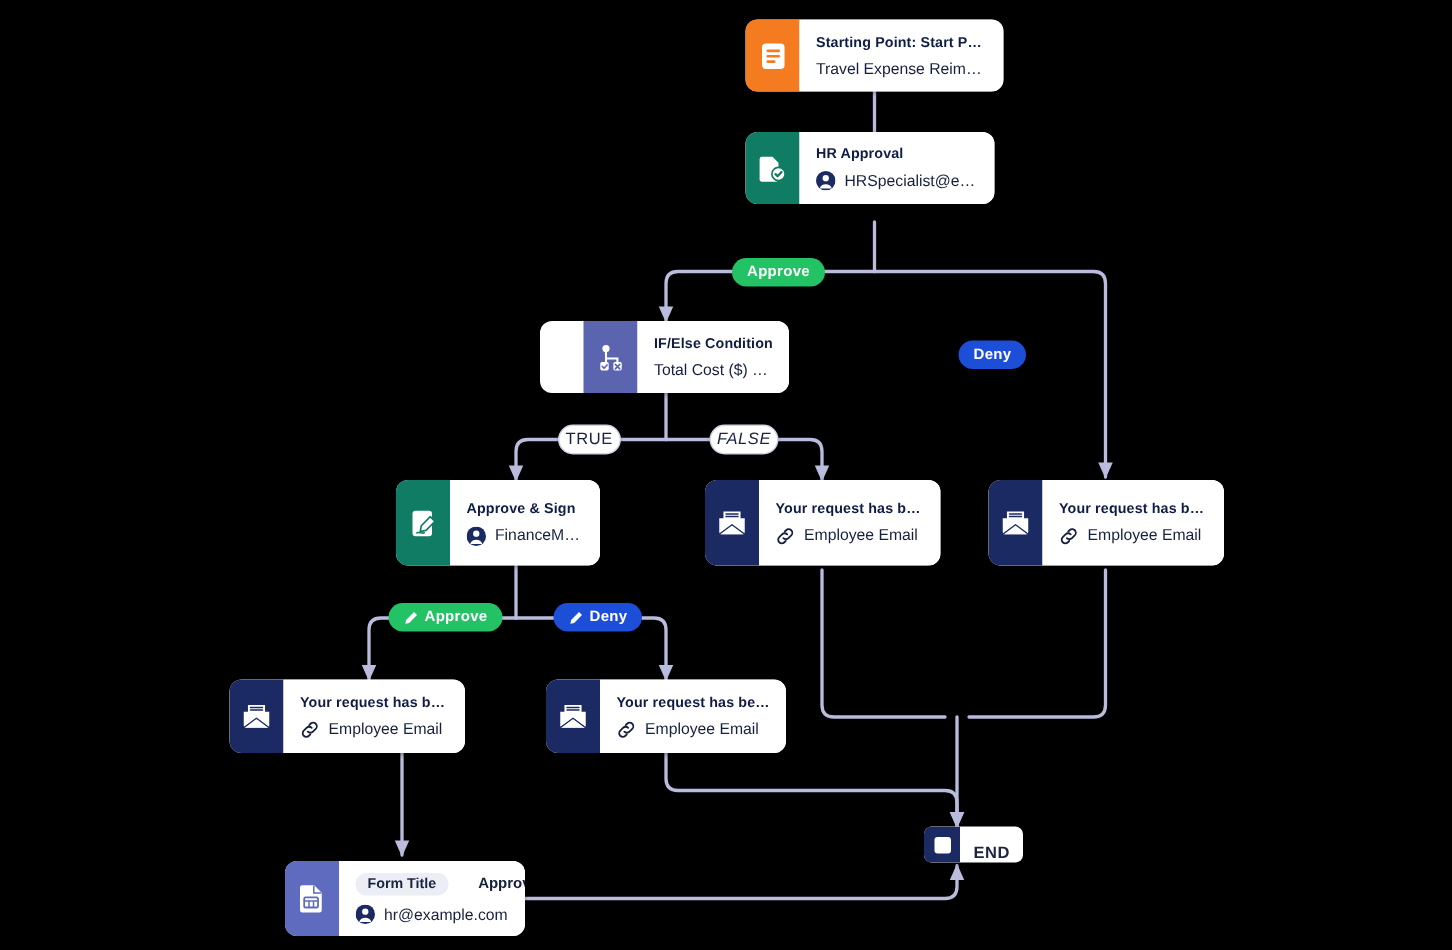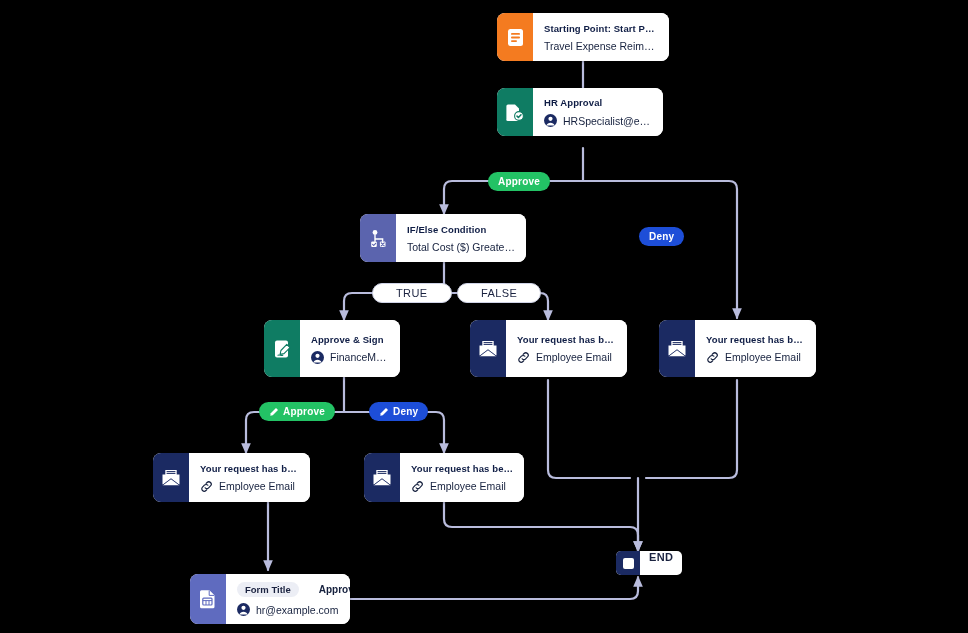--- a/index.html
+++ b/index.html
@@ -100,28 +100,28 @@
   .pill-deny    { background: #1d4ed8; }
   .pill-bool {
     background: #ffffff;
     color: #1b2340;
     border: 1px solid #cfd3e6;
     box-shadow: 0 1px 2px rgba(0,0,0,.3);
     height: 20px;
     font-weight: normal;
     font-size: 11px;
     letter-spacing: .4px;
-    padding: 0 23px;
+    padding: 0 4px;
   }
 
   
   .end-node {
     position: absolute;
     display: flex;
-    align-items: flex-start;
+    align-items: flex-end;
     height: 24px;
     border-radius: 5px;
     background: #ffffff;
     box-shadow: 0 1px 3px rgba(0,0,0,.4);
     overflow: hidden;
   }
   .end-icon {
     width: 24px; height: 24px;
     background: #1b2a62;
     display: flex; align-items: center; justify-content: center;
@@ -242,21 +242,21 @@
             <circle cx="6.5" cy="6.5" r="6.5" fill="#1b2a62"></circle>
             <circle cx="6.5" cy="4.8" r="2.1" fill="#ffffff"></circle>
             <path d="M2.4 11.6a4.4 4.4 0 0 1 8.2 0z" fill="#ffffff"></path>
           </svg>
         </span>
         <span class="node-sub-text">HRSpecialist@exampl...</span>
       </div>
     </div>
   </div>
 
-  <div class="node" style="left:360px; top:214px; width:166px; height:48px;">
+  <div class="node" style="left:360px; top:214px; width:166px; height:48px;padding-left:29px;">
     <div class="node-icon ic-slate">
       <svg width="19" height="19" viewBox="0 0 19 19">
         <circle cx="6" cy="3.4" r="2.4" fill="#ffffff"></circle>
         <path d="M6 5.8v4.2M6 10h7.6v2.2M6 10v2.2" stroke="#ffffff" stroke-width="1.4" fill="none" stroke-linecap="round"></path>
         <rect x="2.2" y="12.4" width="5.6" height="5.6" rx="1.1" fill="#ffffff"></rect>
         <rect x="10.9" y="12.4" width="5.6" height="5.6" rx="1.1" fill="#ffffff"></rect>
         <path d="M3.6 15.3l1.1 1.2 2-2.2" stroke="#5b64ae" stroke-width="1.1" fill="none" stroke-linecap="round" stroke-linejoin="round"></path>
         <path d="M12.2 13.9l3 3m0-3l-3 3" stroke="#5b64ae" stroke-width="1.1" stroke-linecap="round"></path>
       </svg>
     </div>
@@ -426,21 +426,21 @@
   </div>
 
   <div class="pill pill-deny" style="left:639px; top:227px;">
     <span>Deny</span>
   </div>
 
   <div class="pill pill-bool" style="left:372px; top:283px;">
     <span>TRUE</span>
   </div>
 
-  <div class="pill pill-bool" style="left:457px; top:283px;">
+  <div class="pill pill-bool" style="left:473px; top:283px;font-style:italic;">
     <span>FALSE</span>
   </div>
 
   <div class="pill pill-approve" style="left:259px; top:402px;">
     <span class="sub-ic">
       <svg width="10" height="10" viewBox="0 0 12 12">
         <path d="M8.4 1.2l2.4 2.4-6.3 6.3-3 .6.6-3z" fill="#ffffff"></path>
       </svg>
     </span>
     <span>Approve</span>

